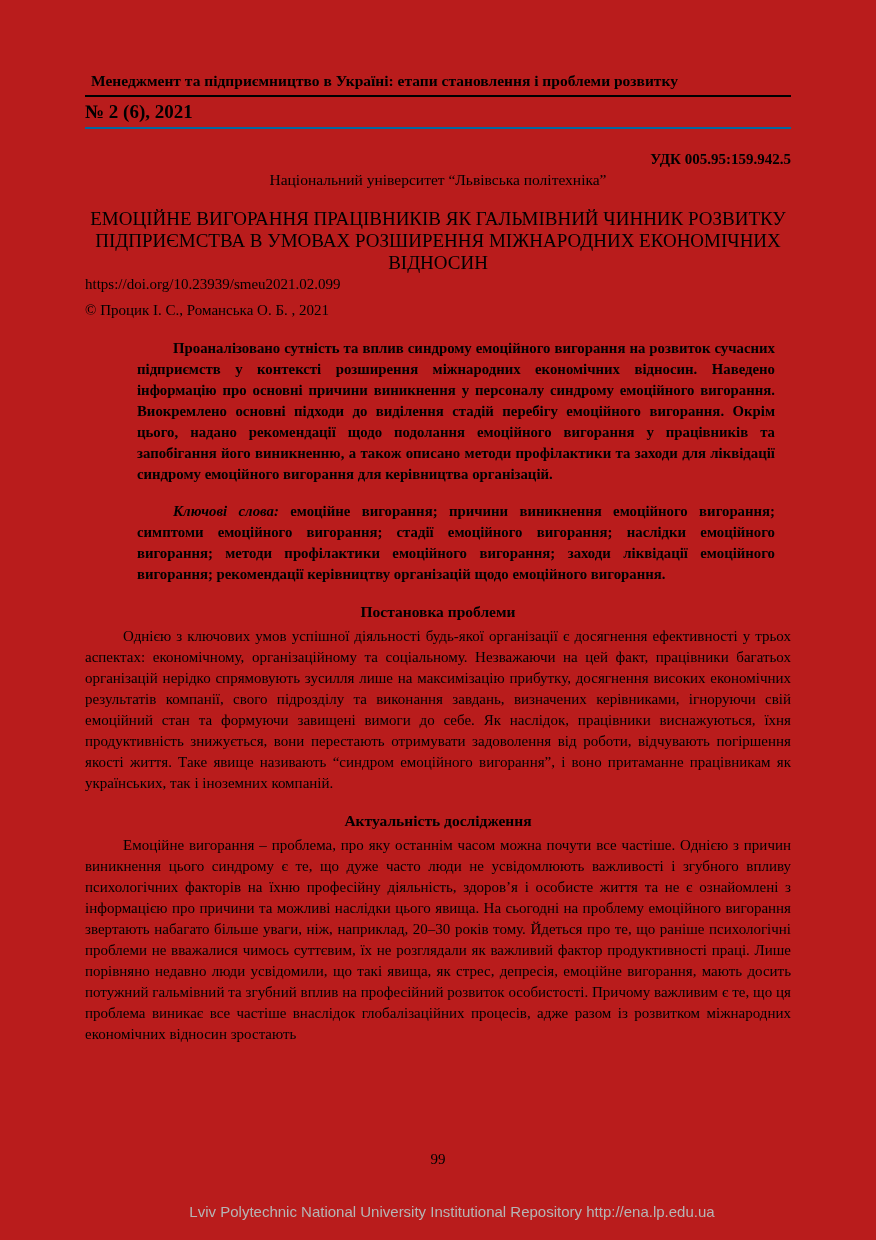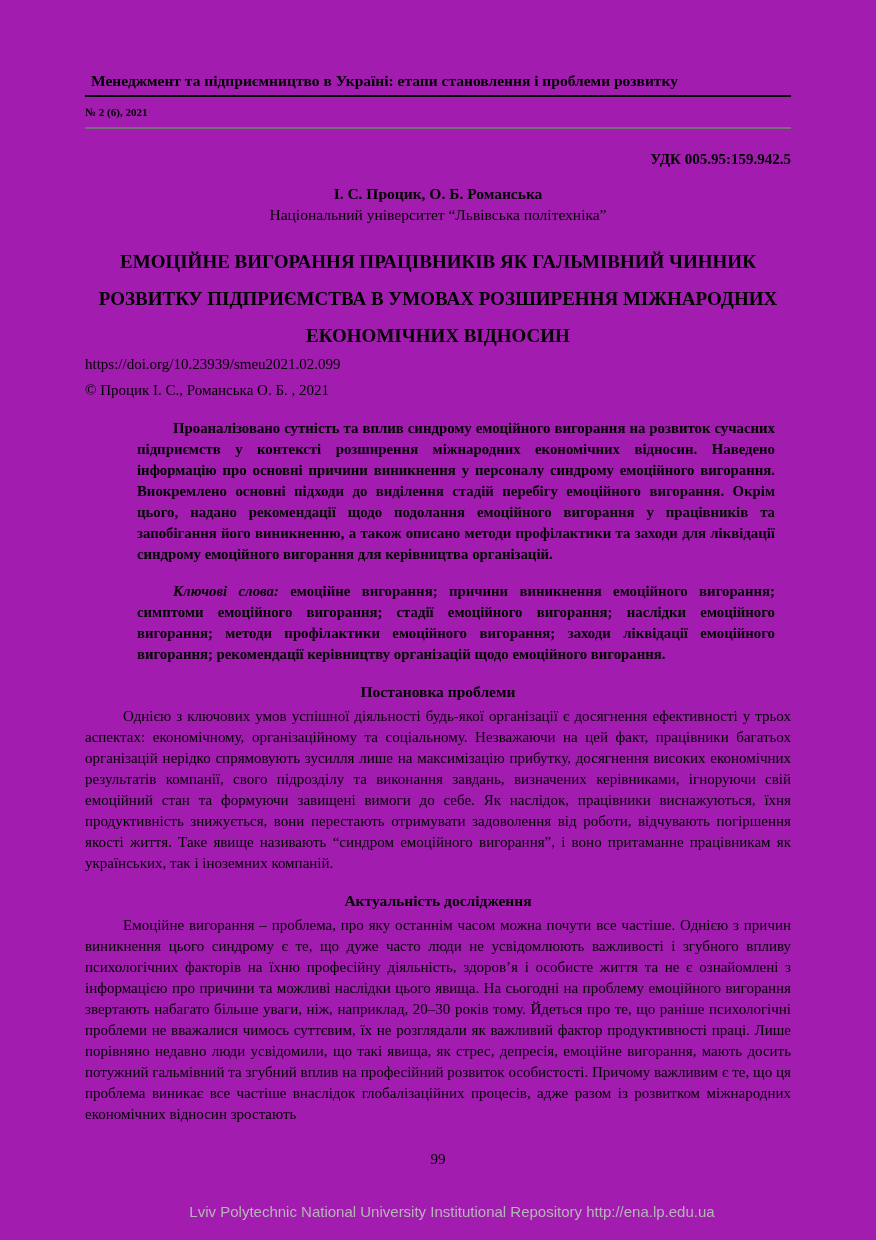--- a/index.html
+++ b/index.html
@@ -5,40 +5,40 @@
   html, body {
     margin: 0;
     padding: 0;
     background: #ffffff;
   }
   .page {
     position: relative;
     width: 876px;
     height: 1240px;
     margin: 0 auto;
-    background: #a21caf;
+    background: #b91c1c;
     box-sizing: border-box;
     padding: 70px 85px 0 85px;
     overflow: hidden;
     font-family: "Liberation Serif", serif;
     color: #000000;
   }
   .jh-title {
     font-size: 15.5px;
     font-weight: bold;
     line-height: 22px;
     padding: 0 0 3px 6px;
     border-bottom: 2px solid #000;
   }
   .jh-issue {
-    font-size: 11px;
+    font-size: 19px;
     font-weight: bold;
     line-height: 22px;
     padding: 4px 0 4px 0;
-    border-bottom: 2px solid #737373;
+    border-bottom: 2px solid #0369a1;
   }
   .udc {
     margin-top: 20px;
     text-align: right;
     font-weight: bold;
     font-size: 15px;
     line-height: 20px;
   }
   .authors {
     margin-top: 14px;
@@ -49,22 +49,22 @@
   }
   .affiliation {
     text-align: center;
     font-size: 15.5px;
     line-height: 21px;
   }
   .title {
     margin: 18px 0 0 0;
     text-align: center;
     font-size: 19px;
-    font-weight: bold;
-    line-height: 37px;
+    font-weight: normal;
+    line-height: 22px;
   }
   .doi {
     font-size: 15px;
     line-height: 20px;
   }
   .doi a {
     color: #000000;
     text-decoration: none;
   }
   .copyright {
@@ -125,21 +125,20 @@
 
 <div class="page">
 
   <header>
     <div class="jh-title">Менеджмент та підприємництво в Україні: етапи становлення і проблеми розвитку</div>
     <div class="jh-issue">№ 2 (6), 2021</div>
   </header>
 
   <div class="udc">УДК 005.95:159.942.5</div>
 
-  <div class="authors">І. С. Процик, О. Б. Романська</div>
 
   <div class="affiliation">Національний університет “Львівська політехніка”</div>
 
   <h1 class="title">ЕМОЦІЙНЕ ВИГОРАННЯ ПРАЦІВНИКІВ ЯК ГАЛЬМІВНИЙ ЧИННИК РОЗВИТКУ ПІДПРИЄМСТВА В УМОВАХ РОЗШИРЕННЯ МІЖНАРОДНИХ ЕКОНОМІЧНИХ ВІДНОСИН</h1>
 
   <div class="doi">
     <a href="#">https://doi.org/10.23939/smeu2021.02.099</a>
   </div>
 
   <div class="copyright">© Процик І. С., Романська О. Б. , 2021</div>

